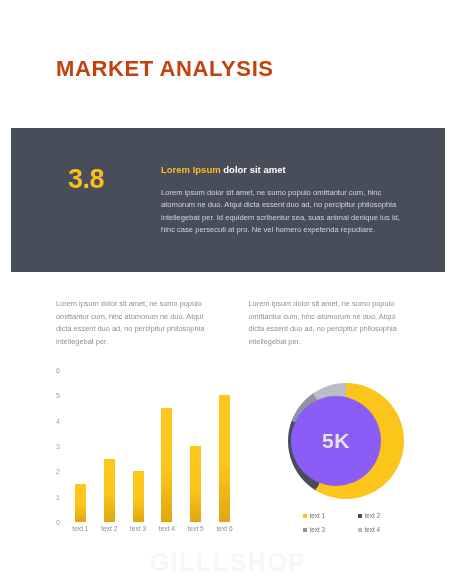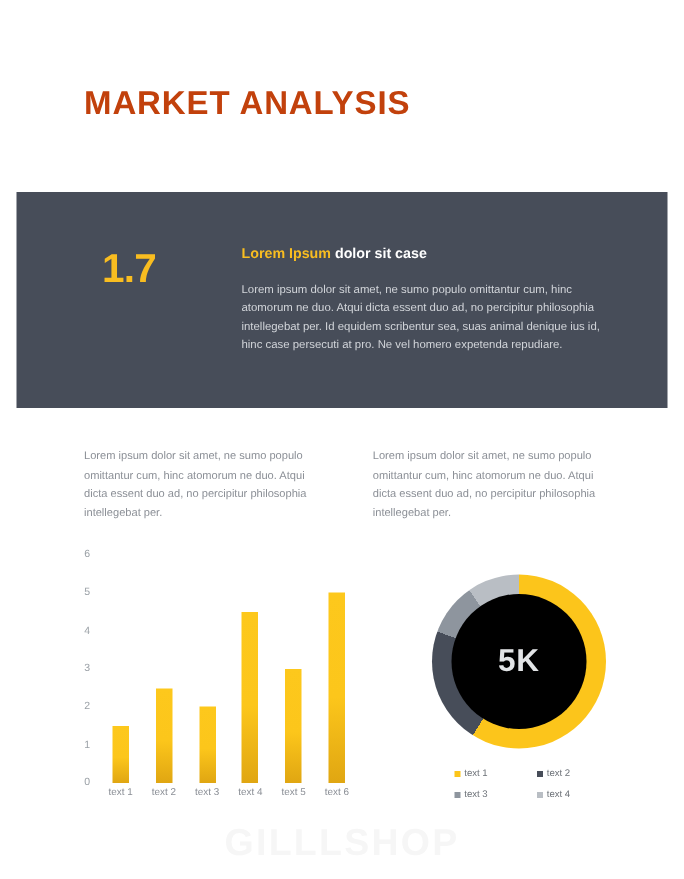--- a/index.html
+++ b/index.html
@@ -151,26 +151,26 @@
     width: 116px;
     height: 116px;
   }
   .donut {
     position: absolute;
     inset: 0;
     border-radius: 50%;
   }
   .donut-hole {
     position: absolute;
-    left: 13px;
+    left: 3px;
     top: 13px;
     width: 90px;
     height: 90px;
     border-radius: 50%;
-    background: #000000;
+    background: #8b5cf6;
     display: flex;
     align-items: center;
     justify-content: center;
   }
   .donut-center-label {
     font-size: 21px;
     font-weight: bold;
     color: #e2e4e6;
     letter-spacing: 0.5px;
   }
@@ -211,23 +211,23 @@
     letter-spacing: 1.5px;
     color: #f6f6f6;
   }
 </style>
 </head>
 <body>
 
 <div class="page-title">MARKET ANALYSIS</div>
 
 <div class="banner">
-  <div class="banner-figure">1.7</div>
+  <div class="banner-figure">3.8</div>
   <div class="banner-body">
-    <div class="banner-heading"><span class="hl">Lorem Ipsum</span><span> dolor sit case</span></div>
+    <div class="banner-heading"><span class="hl">Lorem Ipsum</span><span> dolor sit amet</span></div>
     <p class="banner-text">Lorem ipsum dolor sit amet, ne sumo populo omittantur cum, hinc atomorum ne duo. Atqui dicta essent duo ad, no percipitur philosophia intellegebat per. Id equidem scribentur sea, suas animal denique ius id, hinc case persecuti at pro. Ne vel homero expetenda repudiare.</p>
   </div>
 </div>
 
 <div class="cols">
   <div class="col-text">Lorem ipsum dolor sit amet, ne sumo populo omittantur cum, hinc atomorum ne duo. Atqui dicta essent duo ad, no percipitur philosophia intellegebat per.</div>
   <div class="col-text">Lorem ipsum dolor sit amet, ne sumo populo omittantur cum, hinc atomorum ne duo. Atqui dicta essent duo ad, no percipitur philosophia intellegebat per.</div>
 </div>
 
 <div class="bar-chart">

